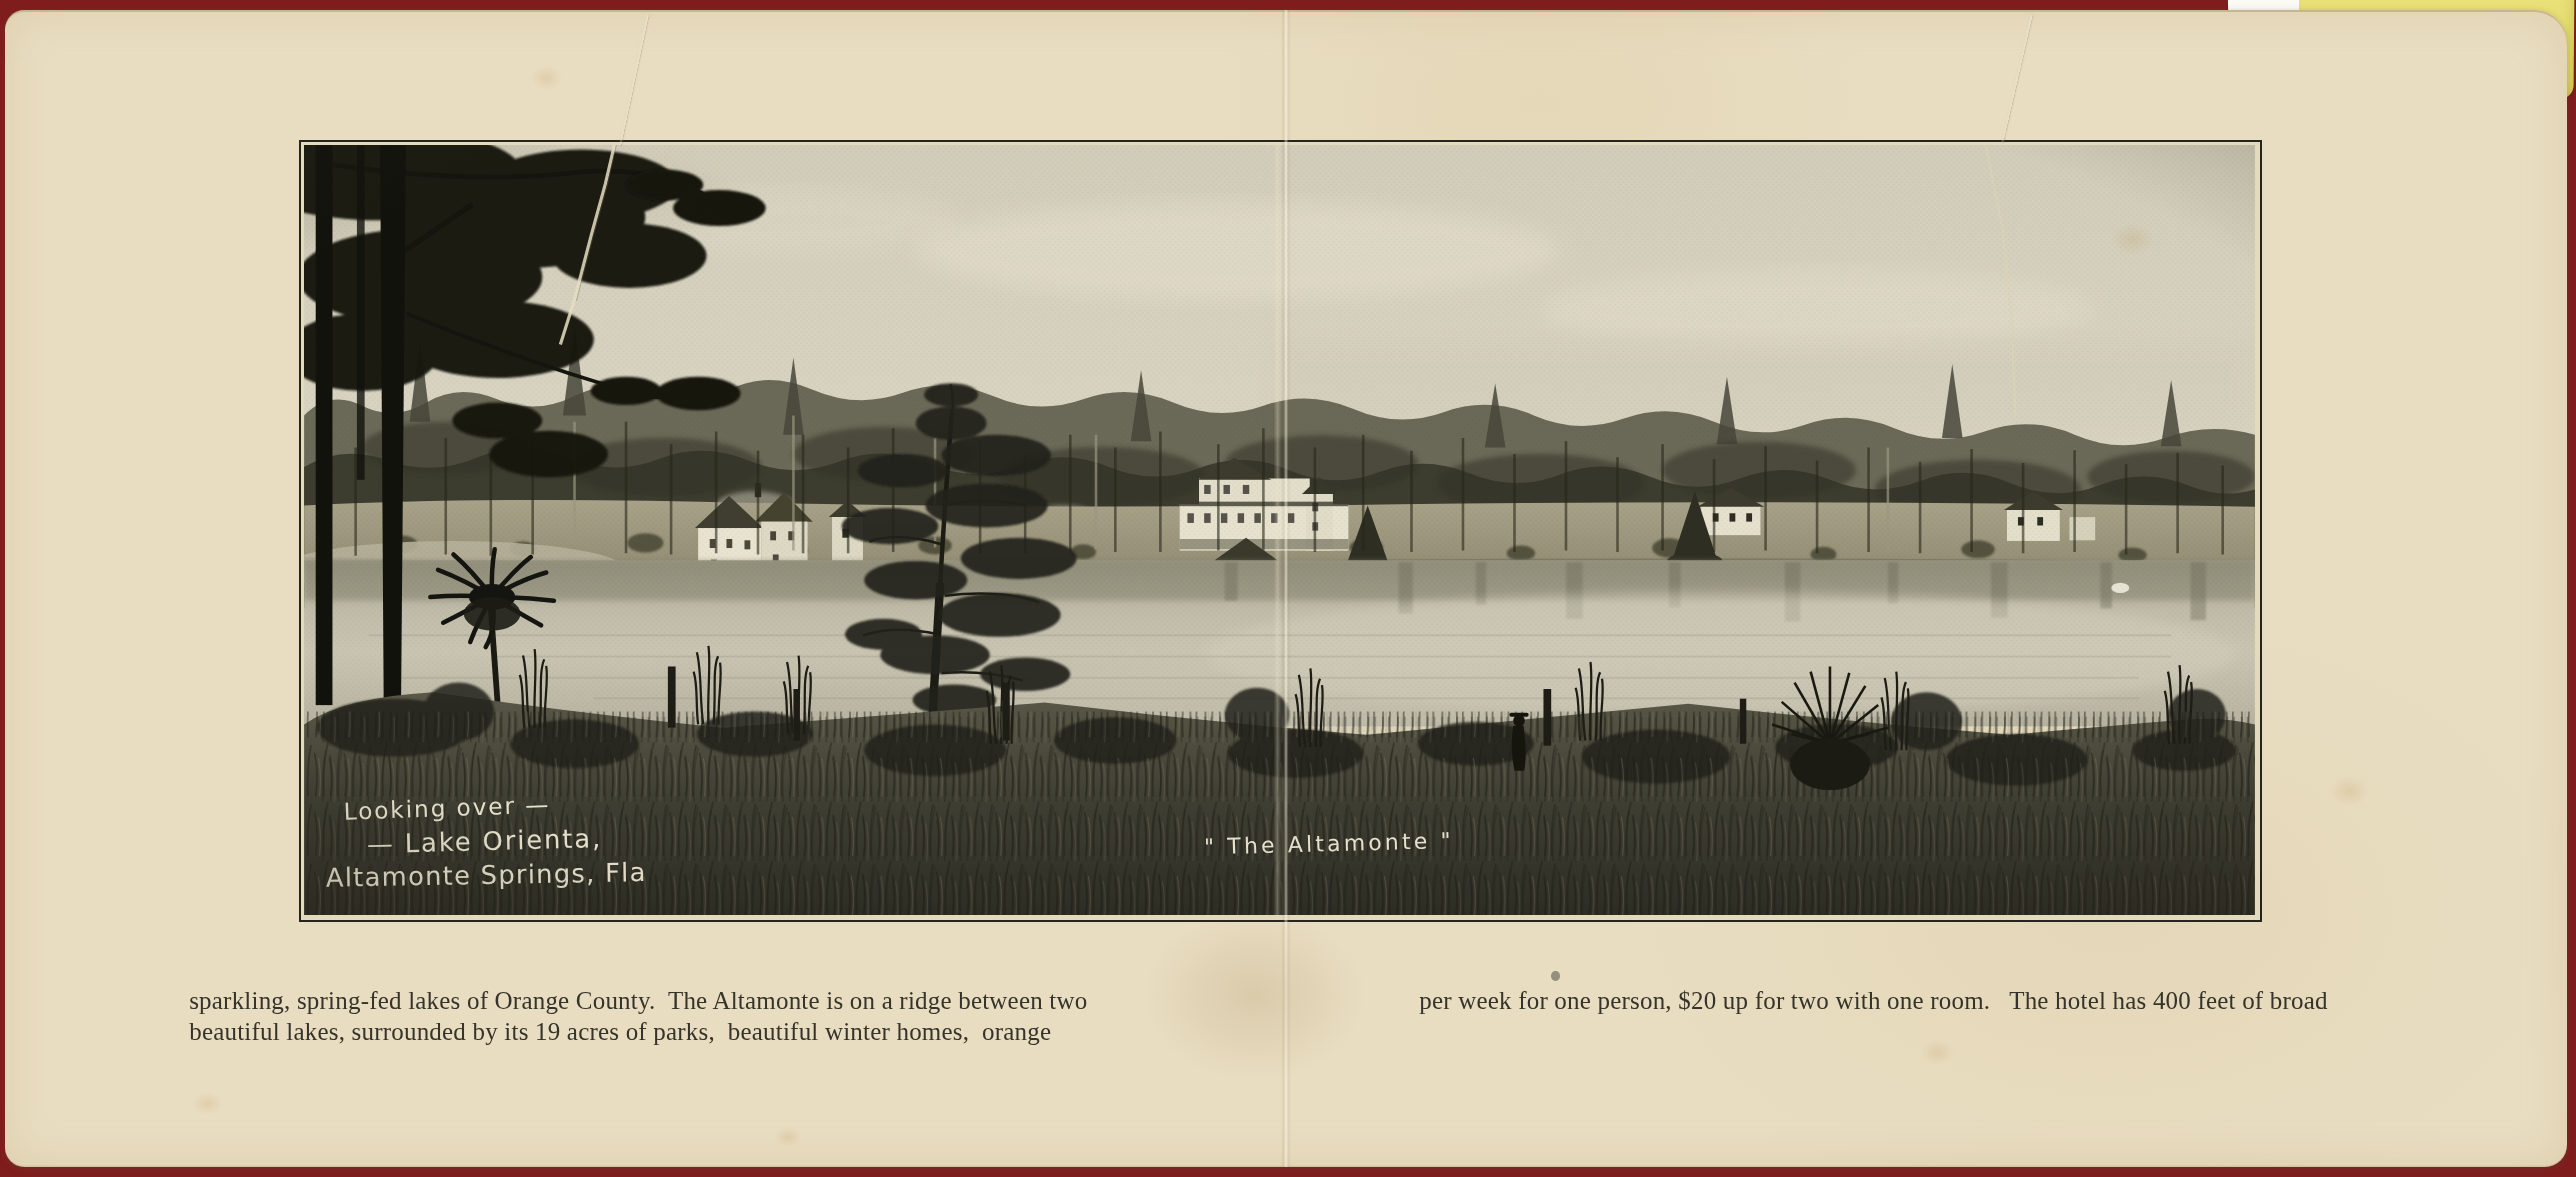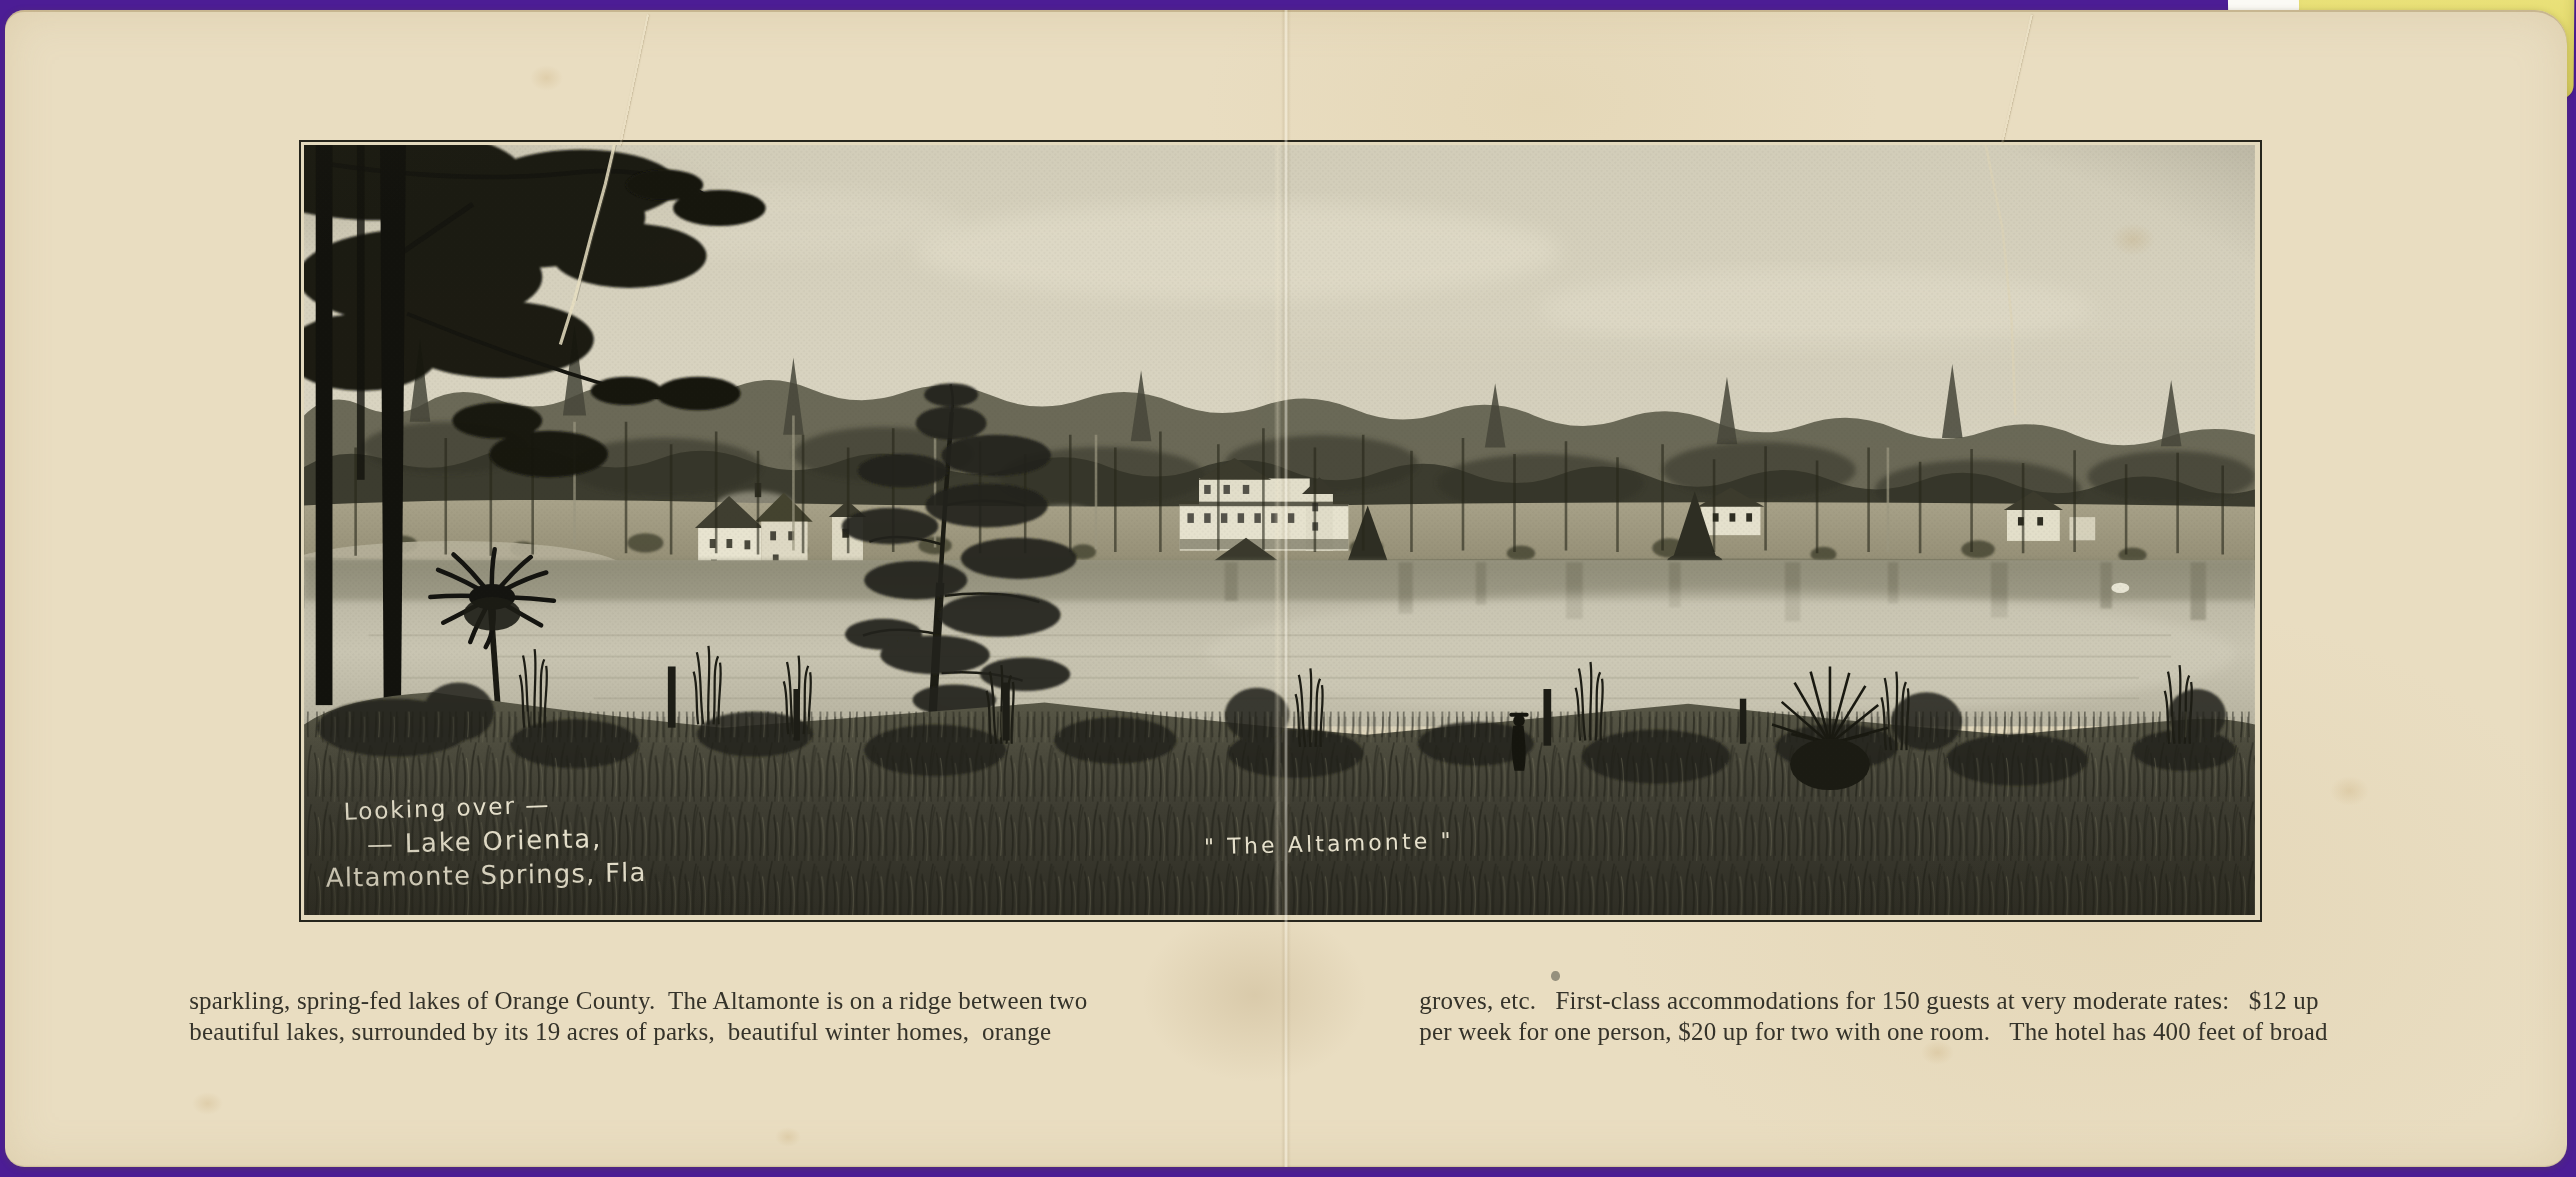--- a/index.html
+++ b/index.html
@@ -1,17 +1,17 @@
 <!DOCTYPE html>
 <html style="font-size:10.3px"><head>
 <meta charset="utf-8">
 <style>
   html,body{margin:0;padding:0;}
   body{width:2576px;height:1177px;font-family:"Liberation Serif",serif;}
-  .scene{position:relative;width:2576px;height:1177px;background:#4c1d95;overflow:hidden;}
+  .scene{position:relative;width:2576px;height:1177px;background:#7f1d1d;overflow:hidden;}
 
   
   .slip{position:absolute;left:2287px;top:-26px;width:287px;height:124px;
     background:linear-gradient(#ece47f,#ded45f);border-radius:14px;
     box-shadow:inset 0 0 13px rgba(140,130,40,.35),0 1.3px 3.9px rgba(0,0,0,.12);
     transform:rotate(.5deg);}
   .slip-row{position:absolute;top:-10.3px;left:22px;right:19.3px;display:flex;justify-content:space-between;}
   .slip-txt{display:inline-block;transform:rotate(180deg);
     font-family:"DejaVu Sans",sans-serif;font-size:32px;color:#676b54;
     letter-spacing:1.9px;opacity:.8;font-style:italic;}
@@ -455,21 +455,20 @@
         <rect x="0" y="0" width="3030" height="1196" fill="url(#ht)" opacity=".1"></rect>
         <rect x="0" y="0" width="3030" height="1196" fill="url(#vignG)"></rect>
       </svg>
     </div>
 
     <div class="bt left">
       <div class="ln">sparkling, spring-fed lakes of Orange County.  The Altamonte is on a ridge between two</div>
       <div class="ln">beautiful lakes, surrounded by its 19 acres of parks,  beautiful winter homes,  orange</div>
     </div>
     <div class="bt right">
-      <div class="ln">groves, etc.   First-class accommodations for 150 guests at very moderate rates:   $12 up</div>
       <div class="ln">per week for one person, $20 up for two with one room.   The hotel has 400 feet of broad</div>
     </div>
 
     <div class="fold"></div>
     <div class="crease a"></div>
     <div class="crease b"></div>
     <div class="stain"></div>
     <div class="speck"></div>
     <div class="fox" style="left:525px;top:55px;width:33px;height:26px;"></div>
     <div class="fox" style="left:2106px;top:213px;width:44px;height:33px;"></div>

